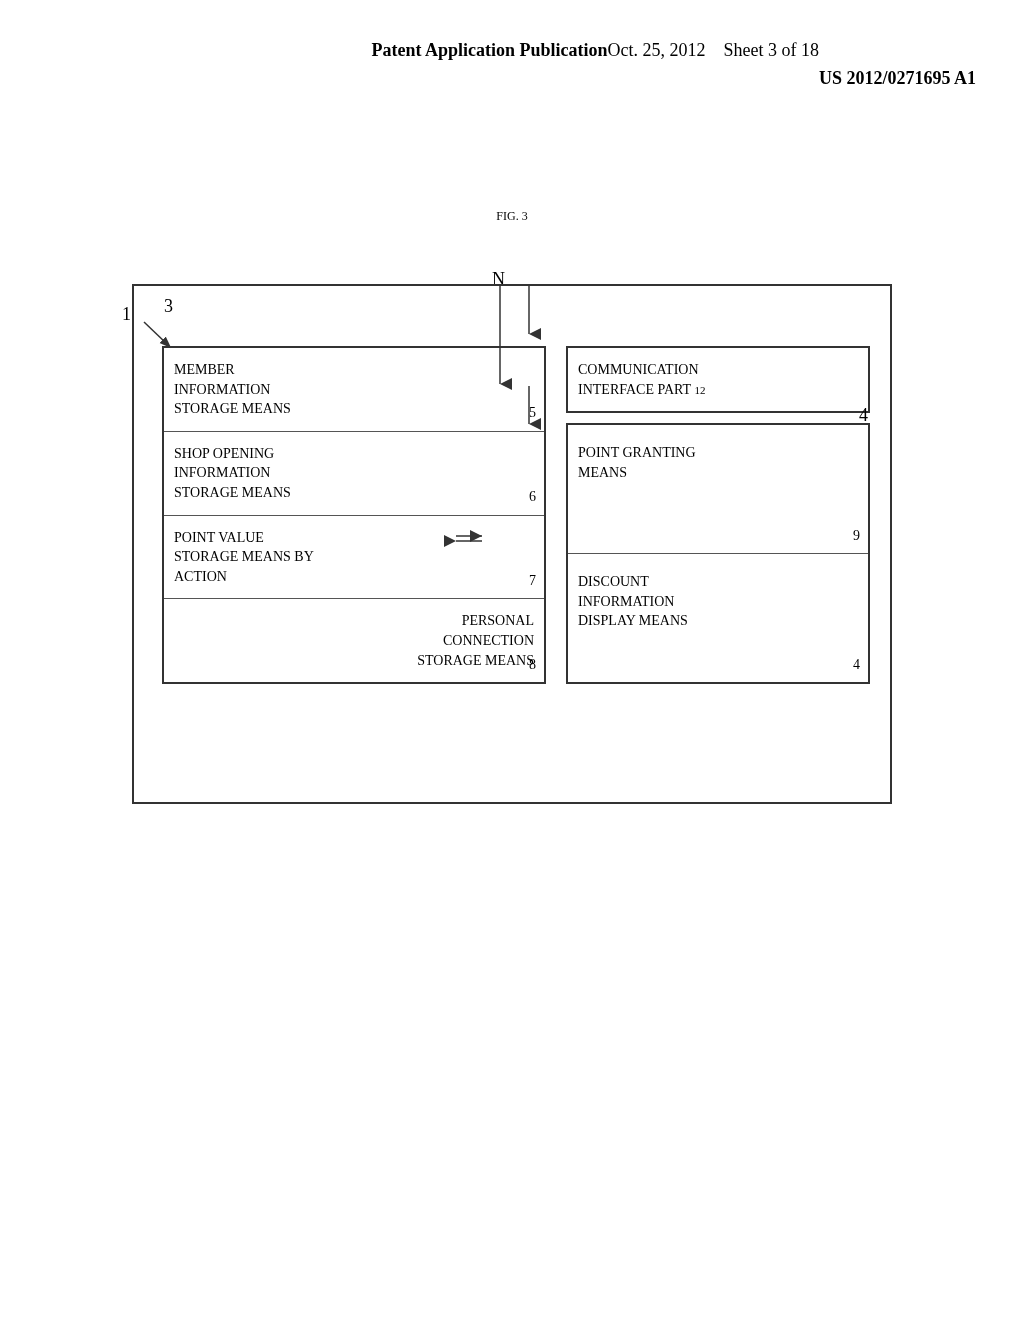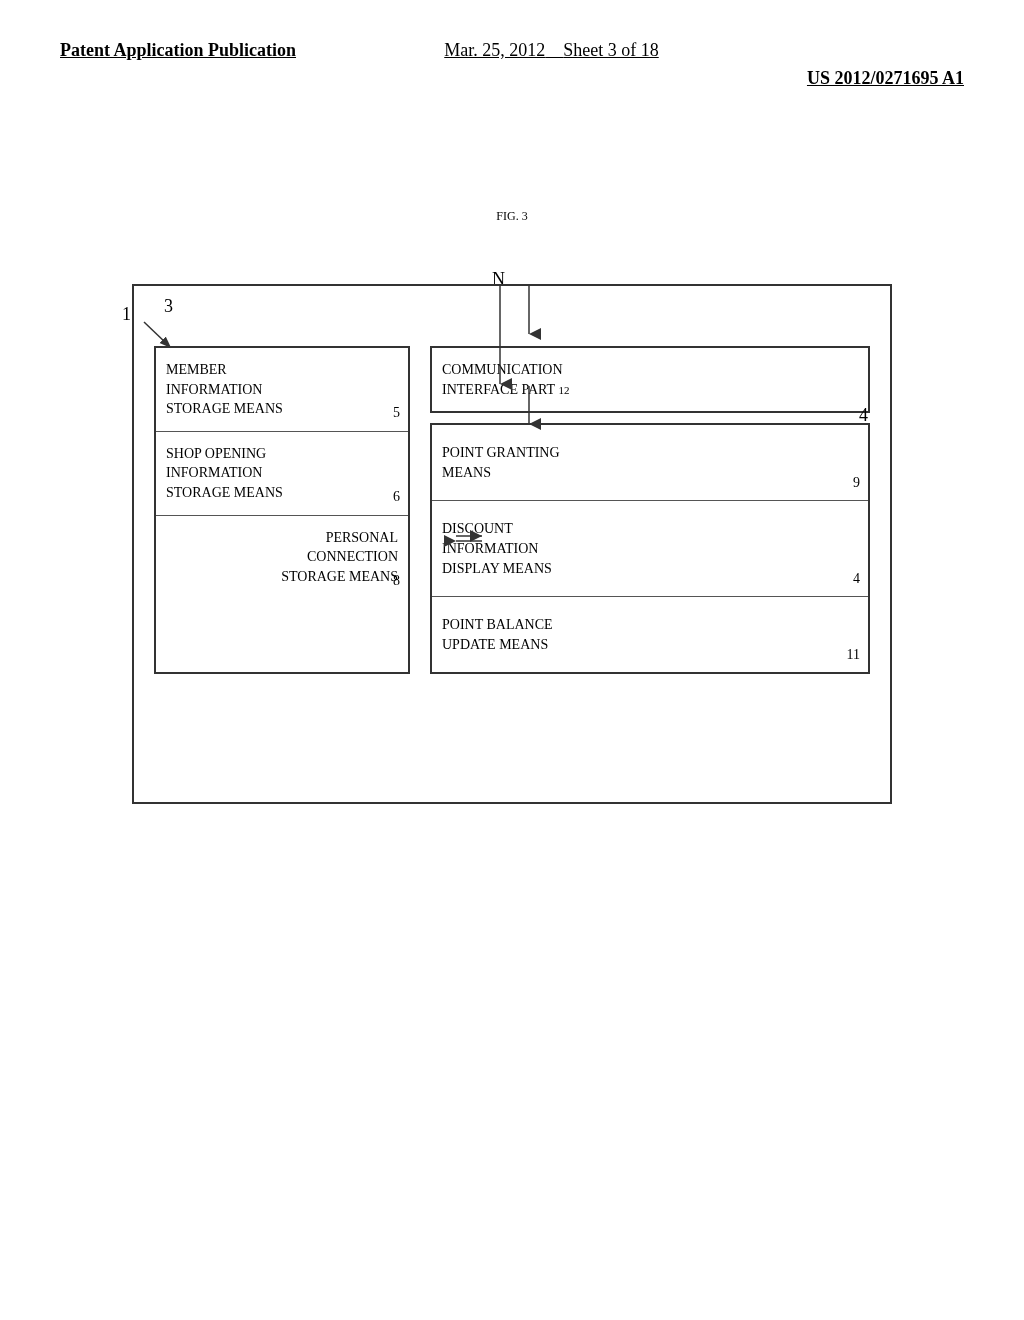--- a/index.html
+++ b/index.html
@@ -8,24 +8,23 @@
       height: 1320px;
       background: #fff;
       font-family: 'Times New Roman', Times, serif;
       position: relative;
       overflow: hidden;
     }
 
     
     .header {
       display: flex;
-      justify-content: space-between;
+      justify-content: flex-end;
       align-items: flex-start;
-      padding: 40px 60px 0 60px;
-      text-decoration: underline;
+      padding: 40px 48px 0 60px;
     }
     .header-left {
       font-size: 18px;
       font-weight: bold;
     }
     .header-center {
       font-size: 18px;
       text-align: center;
     }
     .header-right {
@@ -73,22 +72,23 @@
       display: flex;
       gap: 0px;
       margin-top: 40px;
     }
 
     
     .left-col {
       display: flex;
       flex-direction: column;
       gap: 0px;
-      width: 256px;
-      border: 2px solid #333;
+      width: 384px;
+      border: 2px solid #333;
+      margin-left: 8px;
     }
 
     
     .right-col {
       position: relative;
       display: flex;
       flex-direction: column;
       flex: 1;
       margin-left: 20px;
     }
@@ -160,21 +160,21 @@
       bottom: 8px;
       font-size: 14px;
     }
   </style>
 </head>
 <body>
 
 <div class="header">
   <div class="header-left">Patent Application Publication</div>
   <div class="header-center">
-    <span>Mar. 25, 2012</span>
+    <span>Oct. 25, 2012</span>
     &nbsp;&nbsp;
     <span>Sheet 3 of 18</span>
   </div>
   <div class="header-right">US 2012/0271695 A1</div>
 </div>
 
 <div class="fig-label">FIG. 3</div>
 
 <div class="diagram-container">
 
@@ -250,20 +250,24 @@
       <div class="left-col">
         <div class="cell">
           <span>MEMBER<br>INFORMATION<br>STORAGE MEANS</span>
           <span class="cell-number">5</span>
         </div>
         <div class="cell">
           <span>SHOP OPENING<br>INFORMATION<br>STORAGE MEANS</span>
           <span class="cell-number">6</span>
         </div>
         <div class="cell">
+          <span>POINT VALUE<br>STORAGE MEANS BY<br>ACTION</span>
+          <span class="cell-number">7</span>
+        </div>
+        <div class="cell">
           <span>PERSONAL<br>CONNECTION<br>STORAGE MEANS</span>
           <span class="cell-number">8</span>
         </div>
       </div>
 
       <div class="right-col">
 
         <div class="comm-interface-box">
           <span>COMMUNICATION<br>INTERFACE PART</span>
           <span class="comm-number"> 12</span>
@@ -272,23 +276,19 @@
         <div class="right-inner-box">
           <div class="label-4">4</div>
           <div class="right-cell">
             <span>POINT GRANTING<br>MEANS</span>
             <span class="right-cell-number">9</span>
           </div>
           <div class="right-cell">
             <span>DISCOUNT<br>INFORMATION<br>DISPLAY MEANS</span>
             <span class="right-cell-number">4</span>
           </div>
-          <div class="right-cell">
-            <span>POINT BALANCE<br>UPDATE MEANS</span>
-            <span class="right-cell-number">11</span>
-          </div>
         </div>
 
       </div>
     </div>
   </div>
 
 </div>
 
 </body></html>

